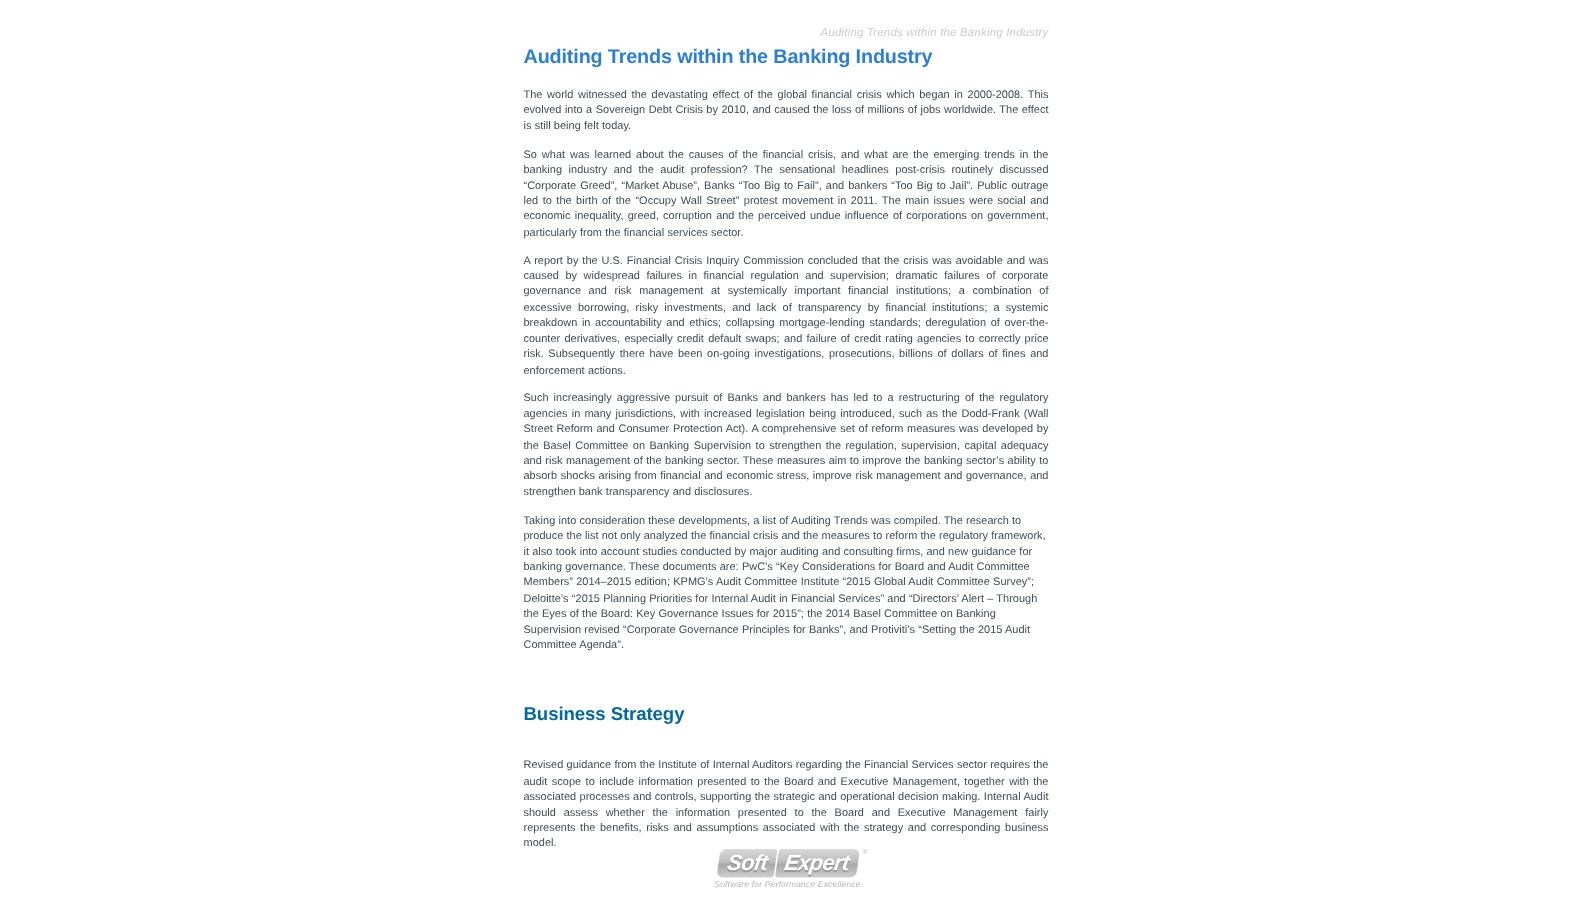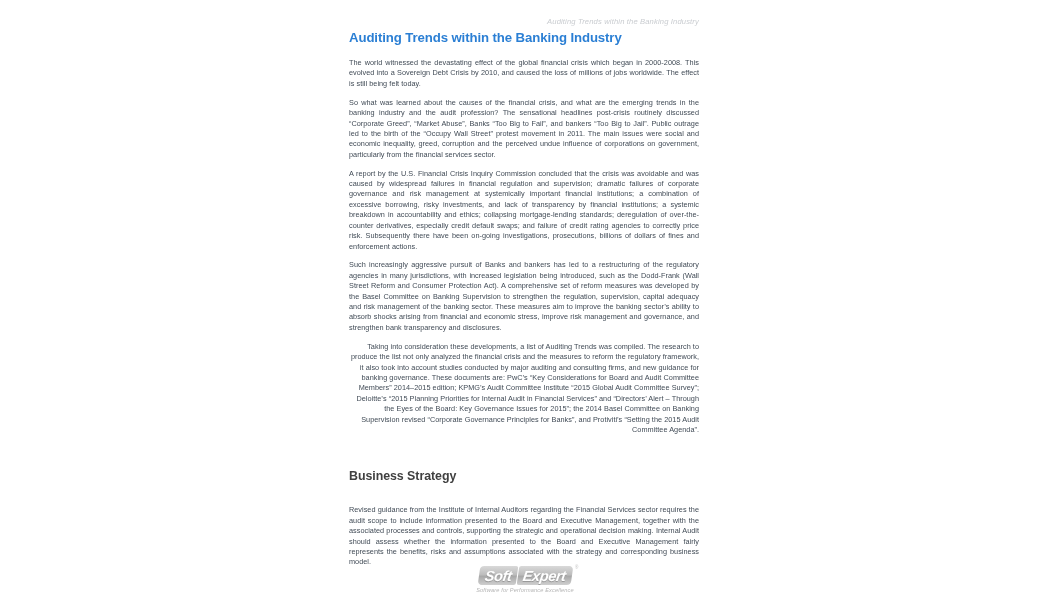--- a/index.html
+++ b/index.html
@@ -53,35 +53,35 @@
     font-weight: bold;
     color: #2b7fd4;
     letter-spacing: -0.1px;
   }
 
   h2.section-title {
     margin: 0;
     font-size: 12.4px;
     line-height: 16px;
     font-weight: bold;
-    color: #404040;
+    color: #0369a1;
     letter-spacing: -0.05px;
   }
 
   p.para {
     margin: 0 0 8.5px 0;
     font-size: 7.3px;
     line-height: 10.4px;
     color: #414b56;
     text-align: justify;
     letter-spacing: 0.02px;
     word-spacing: 0.1px;
   }
   p.para.ragged {
-    text-align: right;
+    text-align: left;
   }
   p.para.last {
     margin-bottom: 0;
   }
 
   .section-gap-lg { height: 33px; }
   .section-gap-after-title { height: 21px; }
   .section-gap-before-reg { height: 34px; }
 
   

